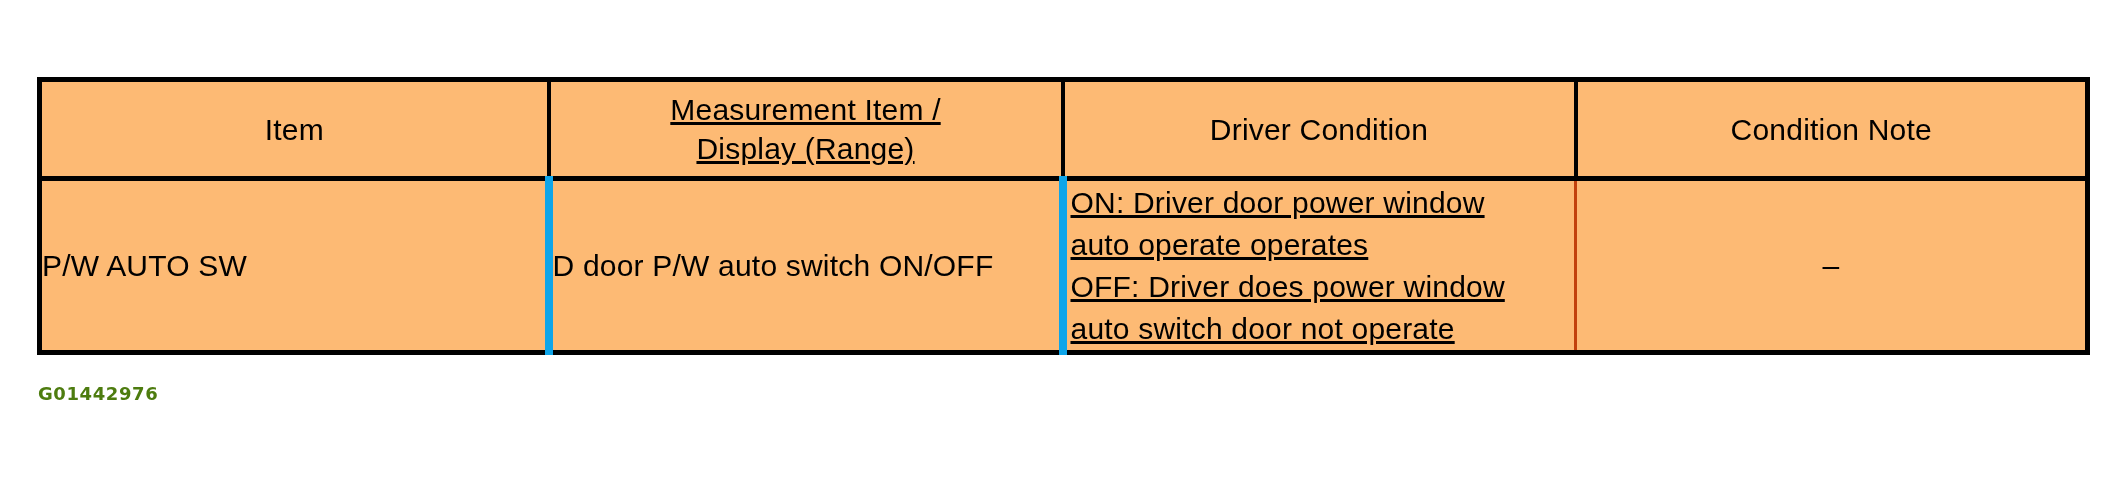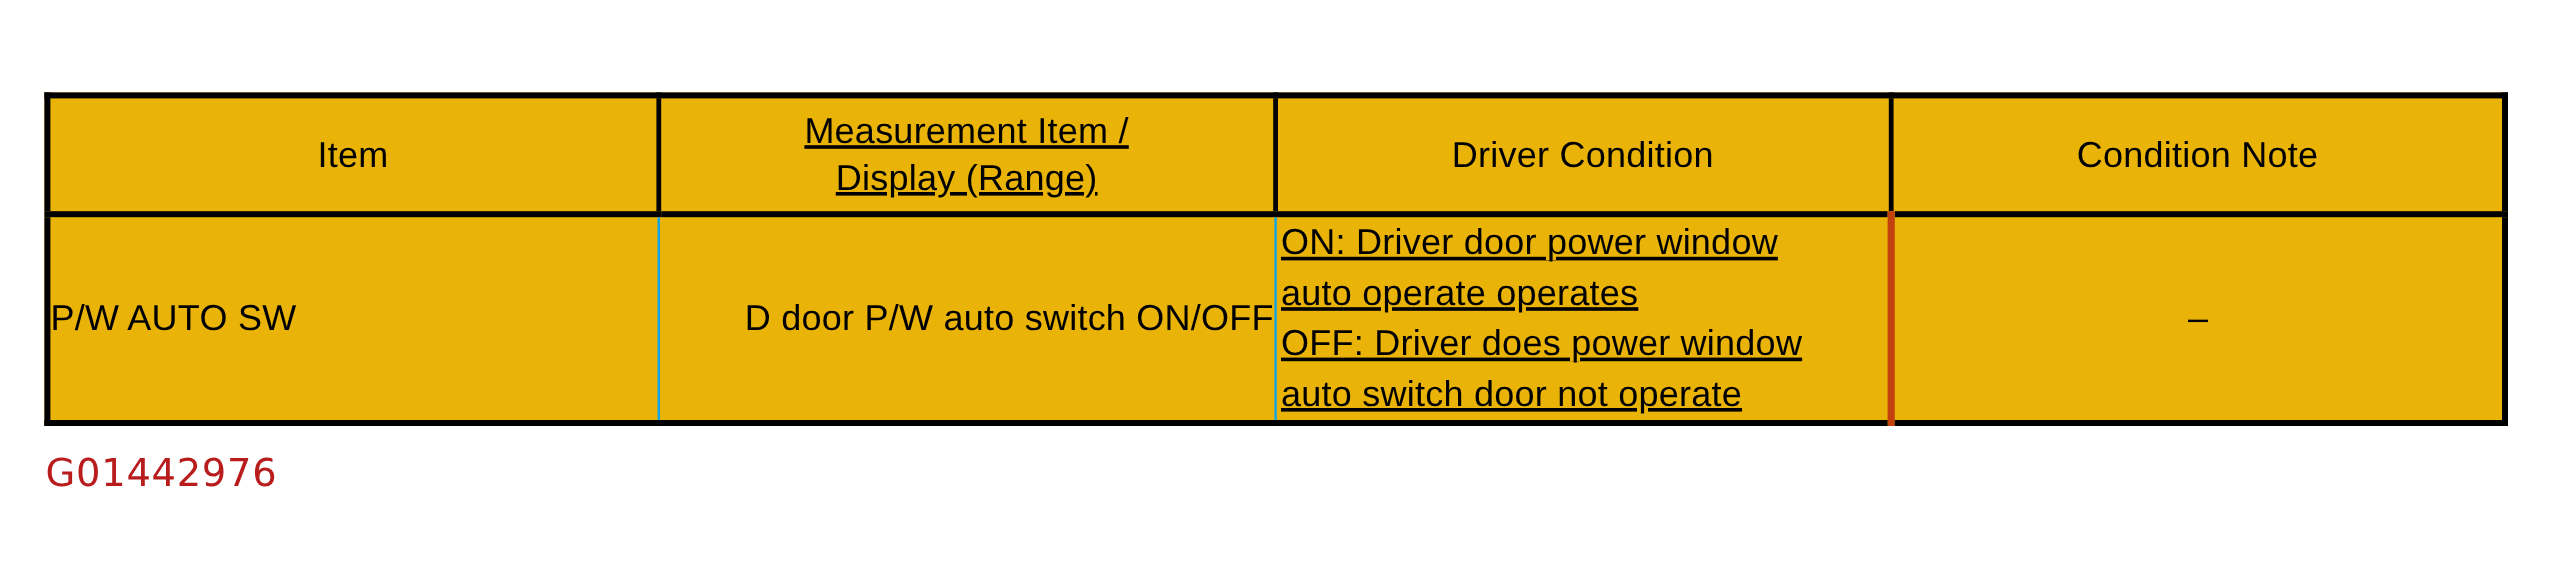--- a/index.html
+++ b/index.html
@@ -26,21 +26,21 @@
 
   
   .data-table {
     position: absolute;
     left: 37px;
     top: 77px;
     width: 2048px;
     height: 278px;
     border-collapse: collapse;
     table-layout: fixed;
-    background: #eab308;
+    background: #fdba74;
   }
 
   .data-table td,
   .data-table th {
     padding: 0;
     margin: 0;
     vertical-align: middle;
     font-weight: normal;
   }
 
@@ -64,32 +64,32 @@
     padding: 0 10px;
     box-sizing: border-box;
   }
   .hdr-cell.last { border-right: none; }
 
   
   .body-row {
     height: 174px;
   }
   .body-cell {
-    border-right: 2px solid #0ea5e9;
+    border-right: 8px solid #0ea5e9;
     font-size: 30px;
     line-height: 42px;
     letter-spacing: 0.2px;
     padding: 0 14px;
     box-sizing: border-box;
   }
   .body-cell.last { border-right: none; }
-  .body-cell.thin-right { border-right: 6px solid #c2410c; }
+  .body-cell.thin-right { border-right: 3px solid #c2410c; }
 
   .cell-left   { text-align: left; }
-  .cell-center { text-align: right; }
+  .cell-center { text-align: left; }
 
   .cond-list {
     display: block;
     text-align: left;
     padding-left: 4px;
   }
   .cond-line {
     display: block;
     white-space: nowrap;
     text-decoration: underline;
@@ -101,25 +101,26 @@
     font-size: 30px;
     line-height: 30px;
   }
 
   
   .caption {
     position: absolute;
     left: 38px;
     top: 379px;
     font-family: "DejaVu Sans", sans-serif;
-    font-size: 32px;
+    font-size: 18px;
     line-height: 30px;
     letter-spacing: 0.6px;
-    color: #b91c1c;
+    color: #4d7c0f;
     white-space: nowrap;
+    font-weight: bold;
   }
 </style>
 </head>
 <body>
 
 <div id="page">
 
   <table class="data-table">
     <colgroup>
       <col style="width:509px">

